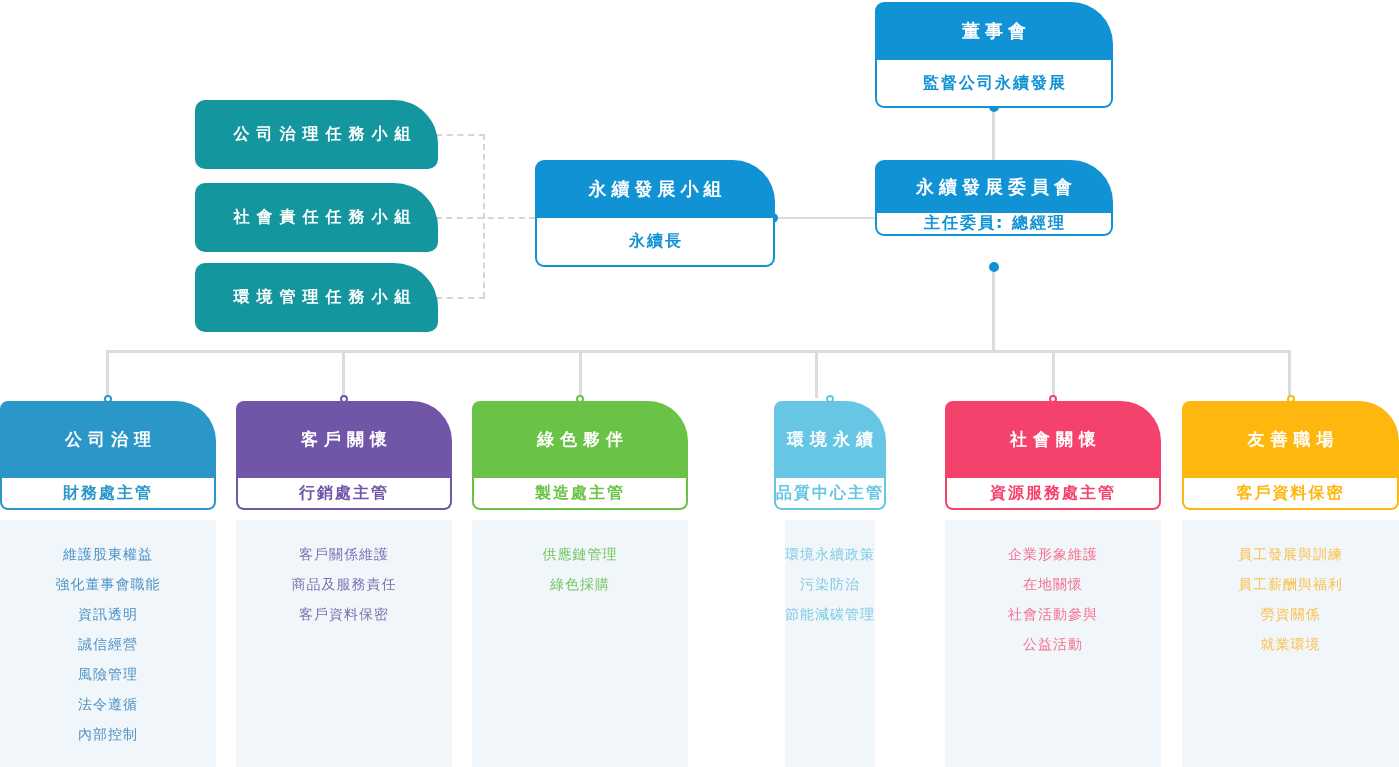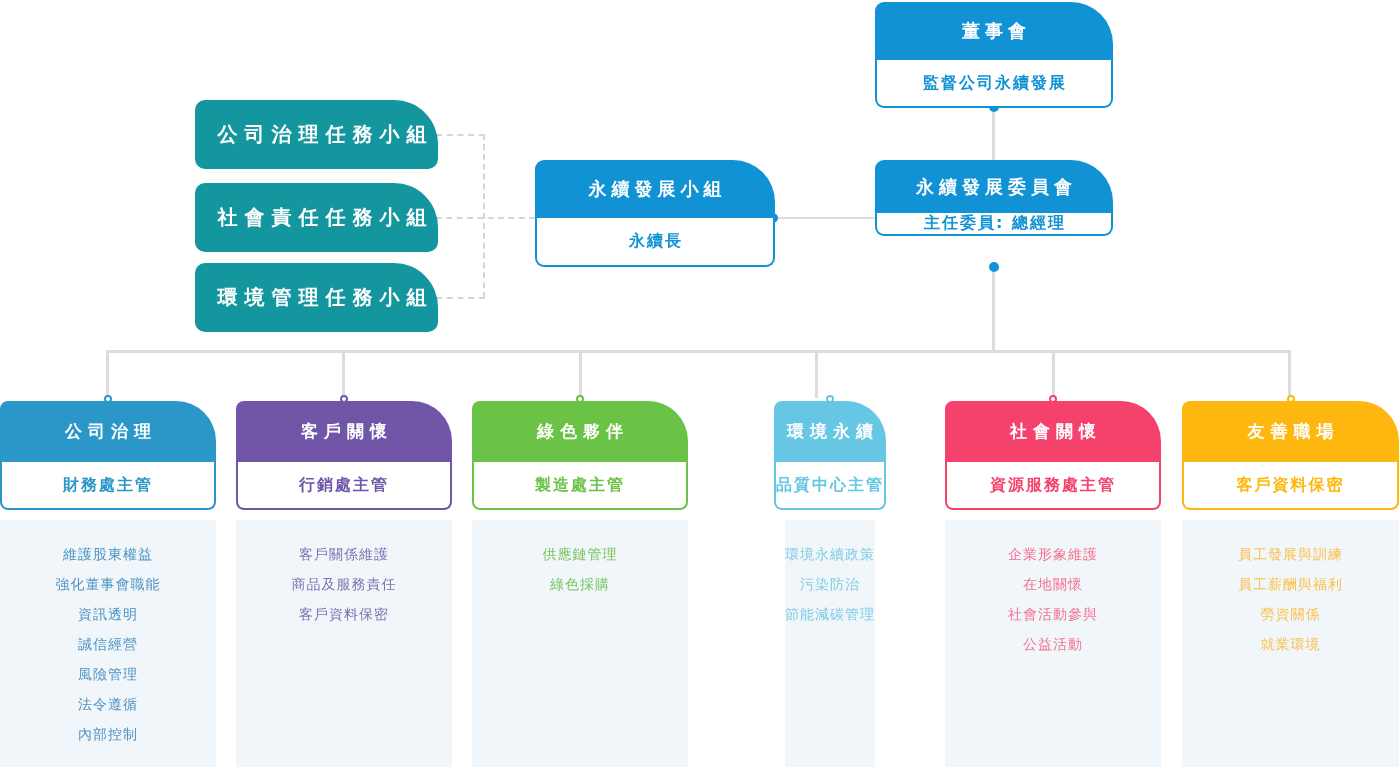--- a/index.html
+++ b/index.html
@@ -50,29 +50,29 @@
   }
   .big-title { font-size: 18px; letter-spacing: 5px; padding-left: 5px; }
   .big-sub   { font-size: 16px; letter-spacing: 2px; padding-left: 2px; }
 
   
   .task {
     position: absolute; left: 195px; width: 243px; height: 69px;
     background: var(--c);
     border-radius: 10px 44px 10px 10px;
     display: flex; align-items: center; justify-content: center;
-    color: #ffffff; font-weight: bold; font-size: 20px; letter-spacing: 7px;
+    color: #ffffff; font-weight: bold; font-size: 16px; letter-spacing: 7px;
     padding-left: 18px;
   }
 
   
   .pillar { position: absolute; top: 401px; width: 216px; display: flex; flex-direction: column; height: 366px; }
   .pbox { position: relative; height: 109px; display: flex; flex-direction: column; }
   .pbox-header {
-    height: 61px; background: var(--c); border-radius: 8px 40px 0 0;
+    height: 77px; background: var(--c); border-radius: 8px 40px 0 0;
     display: flex; align-items: center; justify-content: center;
     color: #fff; font-weight: bold; font-size: 17px; letter-spacing: 6px; padding-left: 6px;
   }
   .pbox-body {
     flex: 1; background: #fff; border: 2px solid var(--c); border-top: none;
     border-radius: 0 0 8px 8px;
     display: flex; align-items: center; justify-content: center;
     color: var(--c); font-weight: bold; font-size: 16px; letter-spacing: 2px;
   }
   .panel {

